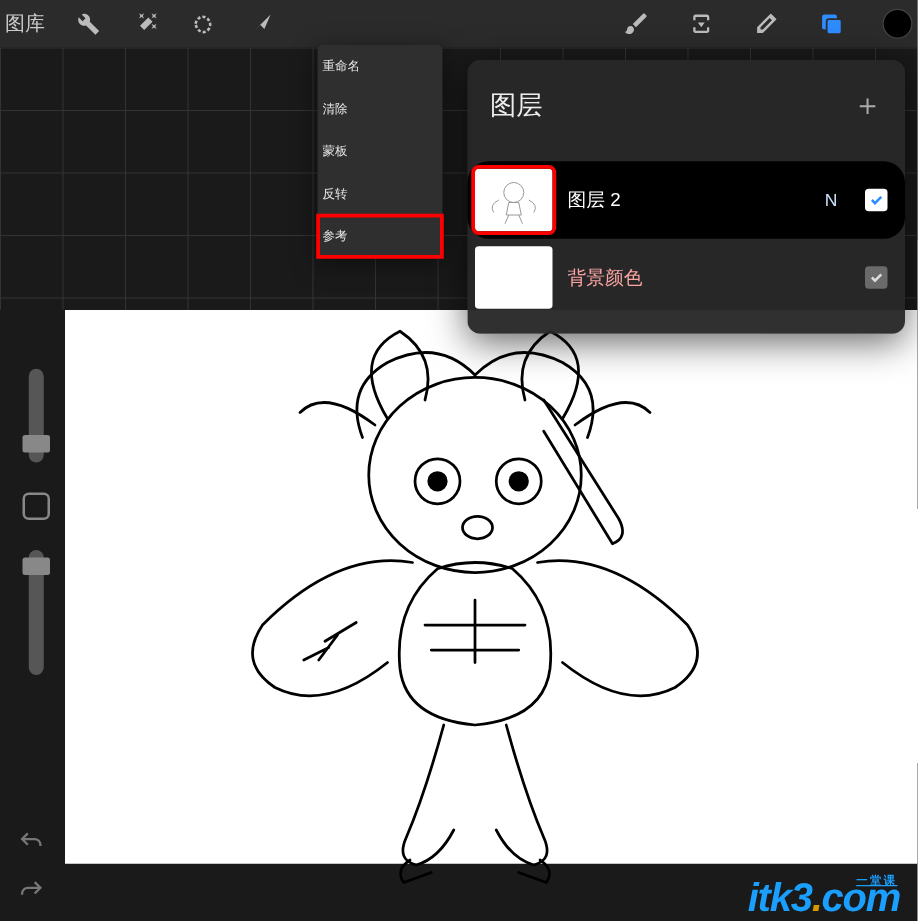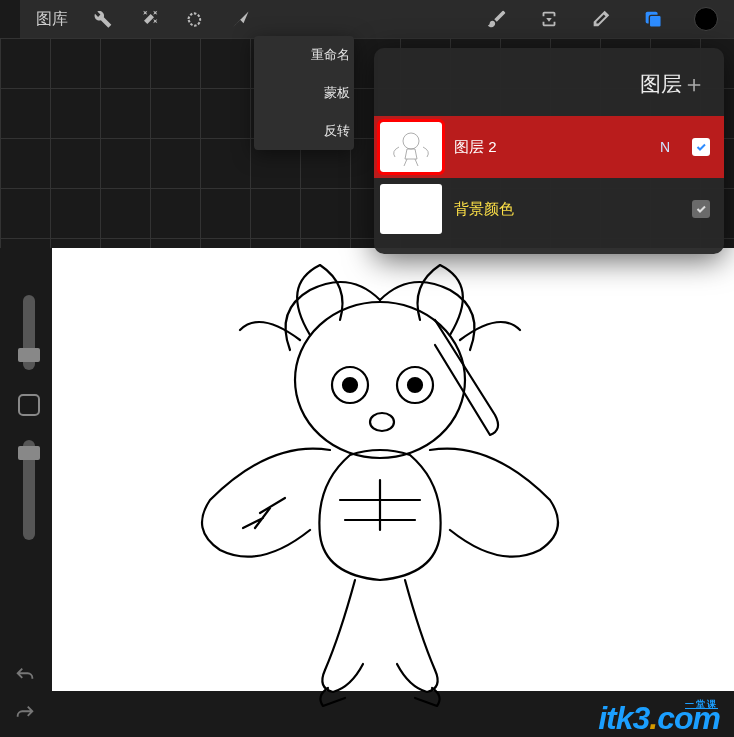--- a/index.html
+++ b/index.html
@@ -9,24 +9,23 @@
       background: #1a1a1a;
       font-family: -apple-system, "PingFang SC", sans-serif;
       position: relative;
       overflow: hidden;
     }
     .toolbar {
       height: 38px;
       background: #2b2b2b;
       display: flex;
       align-items: center;
-      padding: 0 16px;
+      padding: 0 4px;
       position: relative;
       z-index: 10;
-      margin-left: 20px;
     }
     .toolbar-left {
       display: flex;
       align-items: center;
       gap: 24px;
     }
     .gallery-btn {
       color: #ccc;
       font-size: 16px;
       cursor: pointer;
@@ -128,22 +127,22 @@
       top: 36px;
       left: 254px;
       width: 100px;
       background: #2f2f2f;
       border-radius: 4px;
       z-index: 20;
       box-shadow: 0 4px 20px rgba(0,0,0,0.5);
     }
     .context-item {
       color: #e8e8e8;
-      font-size: 13px;
-      text-align: right;
+      font-size: 10px;
+      text-align: left;
       padding: 10px 4px;
       cursor: pointer;
     }
     .context-item.highlighted {
       outline: 3px solid #ff0000;
       outline-offset: -2px;
     }
     .layers-panel {
       position: absolute;
       top: 48px;
@@ -151,61 +150,61 @@
       width: 350px;
       background: rgba(40,40,40,0.96);
       border-radius: 10px;
       z-index: 15;
       padding: 14px 0 14px 0;
       box-shadow: 0 6px 30px rgba(0,0,0,0.6);
     }
     .layers-header {
       display: flex;
       align-items: center;
-      justify-content: flex-end;
-      padding: 6px 18px 16px 18px;
+      justify-content: space-between;
+      padding: 6px 18px 29px 18px;
     }
     .layers-title {
       color: #eee;
       font-size: 21px;
       font-weight: 500;
     }
     .add-layer {
       color: #aaa;
       font-size: 24px;
       cursor: pointer;
     }
     .layer-row {
       display: flex;
       align-items: center;
       height: 62px;
       padding: 0 14px 0 6px;
       gap: 12px;
     }
-    .layer-row.selected { background: #b91c1c; }
+    .layer-row.selected { background: #000000; border-radius: 17px; }
     .layer-thumb {
       width: 62px;
       height: 50px;
       background: #fff;
       border-radius: 3px;
       flex-shrink: 0;
       position: relative;
       display: flex;
       align-items: center;
       justify-content: center;
     }
     .layer-thumb.highlighted {
       outline: 3px solid #ff0000;
     }
     .layer-name {
       color: #fff;
       font-size: 15px;
       flex: 1;
     }
-    .layer-row:not(.selected) .layer-name { color: #fde047; }
+    .layer-row:not(.selected) .layer-name { color: #fca5a5; }
     .layer-blend {
       color: #cfe4ff;
       font-size: 14px;
       margin-right: 10px;
     }
     .layer-check {
       width: 18px;
       height: 18px;
       background: #fff;
       border-radius: 3px;
@@ -342,22 +341,24 @@
   </span>
   <span>
     <svg width="22" height="22" viewBox="0 0 24 24" fill="none" stroke="#777" stroke-width="2">
         <path d="M15 14l5-5-5-5M20 9H9a5 5 0 00-5 5v1"></path>
       </svg>
   </span>
 </div>
 
 <div class="context-menu">
   <div class="context-item">重命名</div>
+  <div class="context-item">清除</div>
   <div class="context-item">蒙板</div>
   <div class="context-item">反转</div>
+  <div class="context-item highlighted">参考</div>
 </div>
 
 <div class="layers-panel">
   <div class="layers-header">
     <span class="layers-title">图层</span>
     <span class="add-layer">＋</span>
   </div>
   <div class="layer-row selected">
     <div class="layer-thumb highlighted">
       <svg width="48" height="40" viewBox="0 0 48 40">

